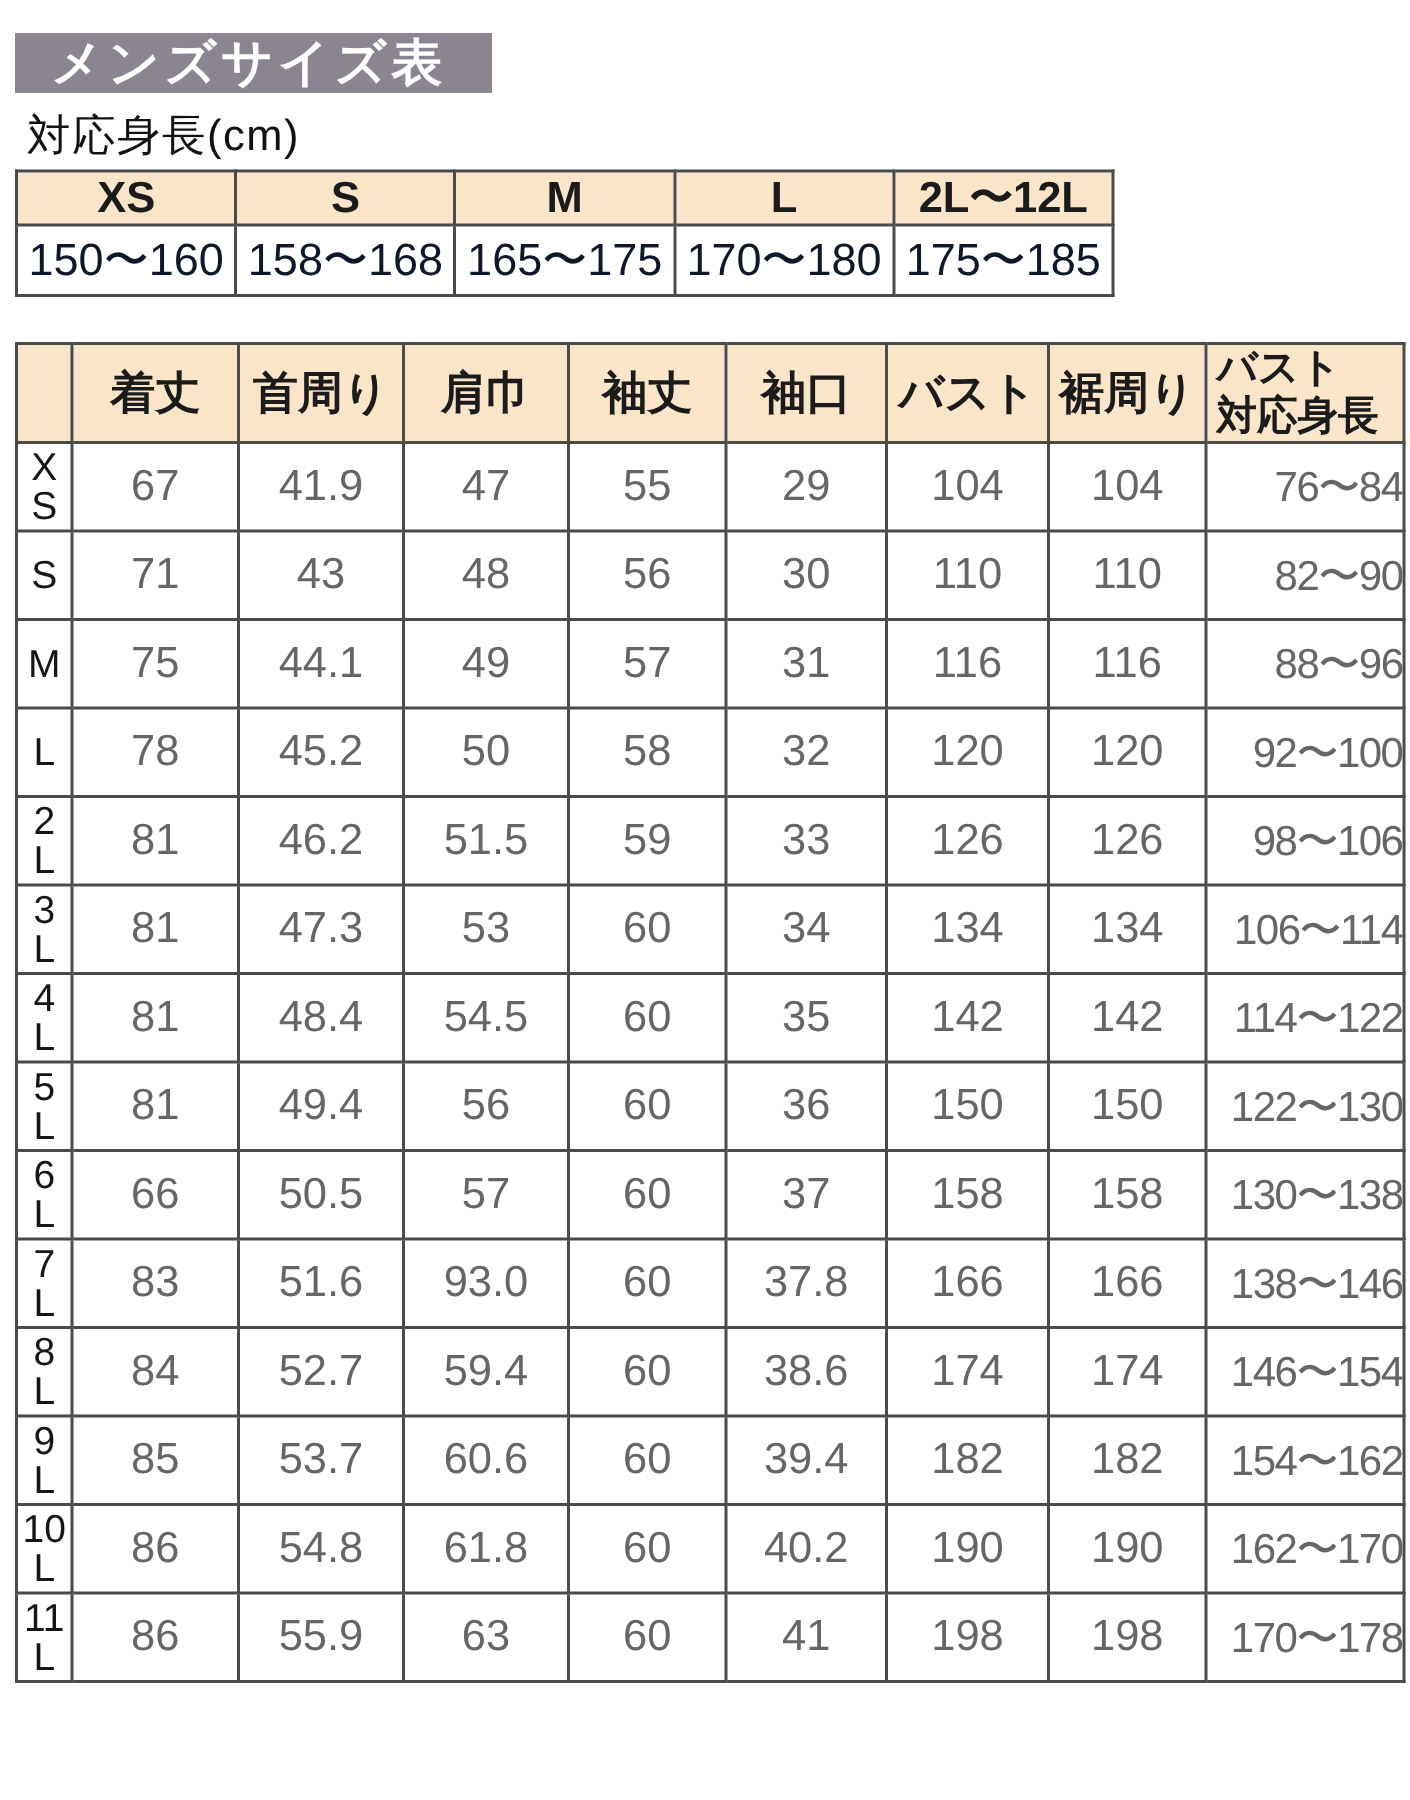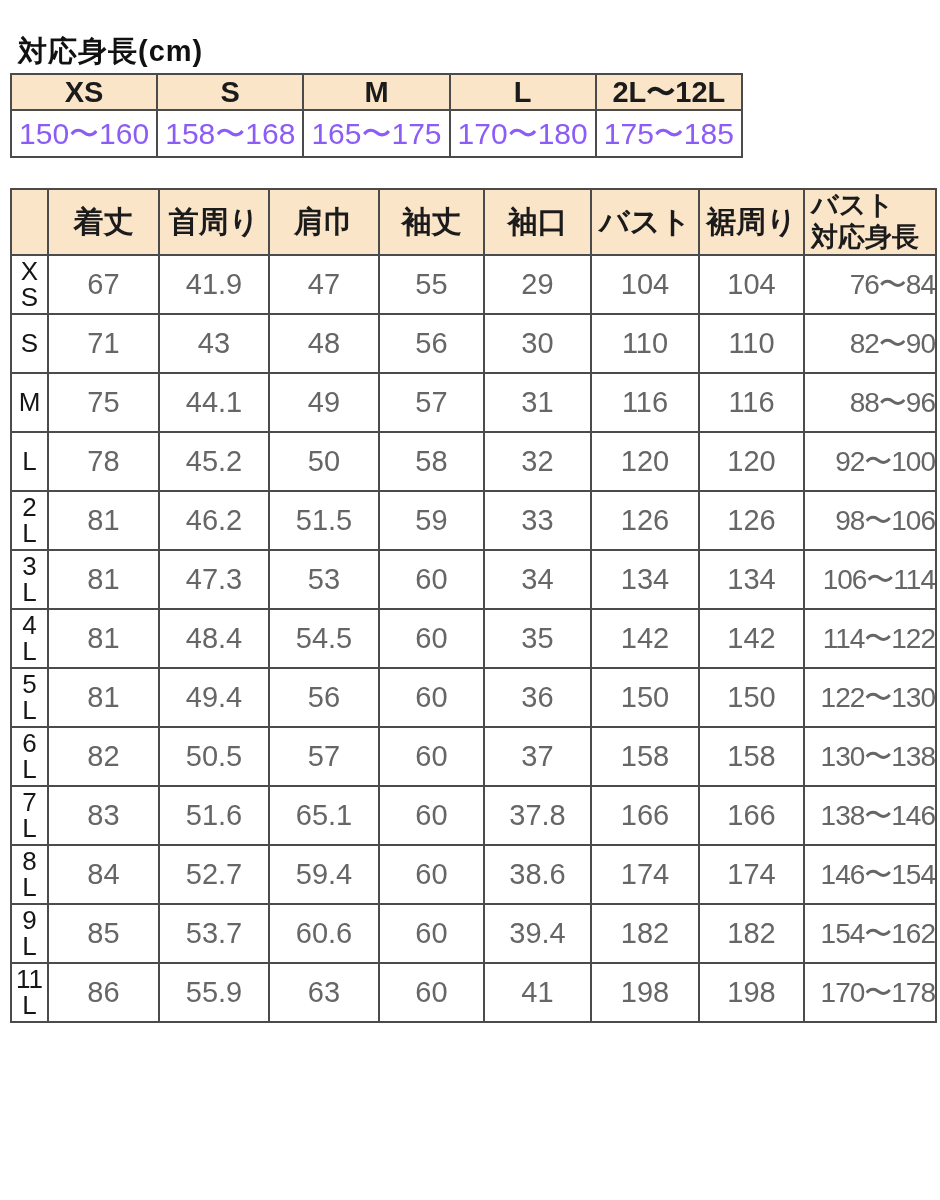--- a/index.html
+++ b/index.html
@@ -26,21 +26,21 @@
     letter-spacing: 3px;
     line-height: 40px;
     height: 40px;
     padding: 0 30px 0 24px;
     min-width: 258px;
   }
   .section-label {
     margin-top: 13px;
     margin-left: 8px;
     font-size: 29px;
-    font-weight: bold;
+    font-weight: normal;
     color: #111111;
     letter-spacing: 1px;
     line-height: 32px;
   }
   table {
     border-collapse: collapse;
     table-layout: fixed;
   }
   td, th {
     border: 2px solid #4b4b4b;
@@ -60,21 +60,21 @@
     height: 34px;
     font-size: 29px;
     font-weight: 600;
     color: #1b1b1b;
     line-height: 34px;
   }
   .height-table td {
     background: #ffffff;
     height: 45px;
     font-size: 30px;
-    color: #8b5cf6;
+    color: #0f172a;
     line-height: 45px;
   }
   
   .size-table {
     margin-top: 30px;
     width: 925px;
   }
   .size-table th {
     background: #fbe5c9;
     height: 64px;
@@ -108,20 +108,21 @@
     font-size: 28px;
     letter-spacing: -1px;
     text-align: right;
   }
 </style>
 </head>
 <body>
 
 <div class="wrap">
 
+  <div class="title-bar">メンズサイズ表</div>
 
   <div class="section-label">対応身長(cm)</div>
 
   <table class="height-table">
     <colgroup>
       <col style="width:20%">
         <col style="width:20%">
         <col style="width:20%">
       <col style="width:20%">
         <col style="width:20%">
@@ -282,37 +283,37 @@
           <td>36</td>
           <td>150</td>
           <td>150</td>
           <td class="bust-range">122〜130</td>
         </tr>
         <tr>
           <td class="row-label">
             <div class="lbl-line">6</div>
             <div class="lbl-line">L</div>
           </td>
-          <td>82</td>
+          <td>66</td>
           <td>50.5</td>
           <td>57</td>
           <td>60</td>
           <td>37</td>
           <td>158</td>
           <td>158</td>
           <td class="bust-range">130〜138</td>
         </tr>
         <tr>
           <td class="row-label">
             <div class="lbl-line">7</div>
             <div class="lbl-line">L</div>
           </td>
           <td>83</td>
           <td>51.6</td>
-          <td>65.1</td>
+          <td>93.0</td>
           <td>60</td>
           <td>37.8</td>
           <td>166</td>
           <td>166</td>
           <td class="bust-range">138〜146</td>
         </tr>
         <tr>
           <td class="row-label">
             <div class="lbl-line">8</div>
             <div class="lbl-line">L</div>
@@ -335,20 +336,34 @@
           <td>53.7</td>
           <td>60.6</td>
           <td>60</td>
           <td>39.4</td>
           <td>182</td>
           <td>182</td>
           <td class="bust-range">154〜162</td>
         </tr>
         <tr>
           <td class="row-label">
+            <div class="lbl-line">10</div>
+            <div class="lbl-line">L</div>
+          </td>
+          <td>86</td>
+          <td>54.8</td>
+          <td>61.8</td>
+          <td>60</td>
+          <td>40.2</td>
+          <td>190</td>
+          <td>190</td>
+          <td class="bust-range">162〜170</td>
+        </tr>
+        <tr>
+          <td class="row-label">
             <div class="lbl-line">11</div>
             <div class="lbl-line">L</div>
           </td>
           <td>86</td>
           <td>55.9</td>
           <td>63</td>
           <td>60</td>
           <td>41</td>
           <td>198</td>
           <td>198</td>

